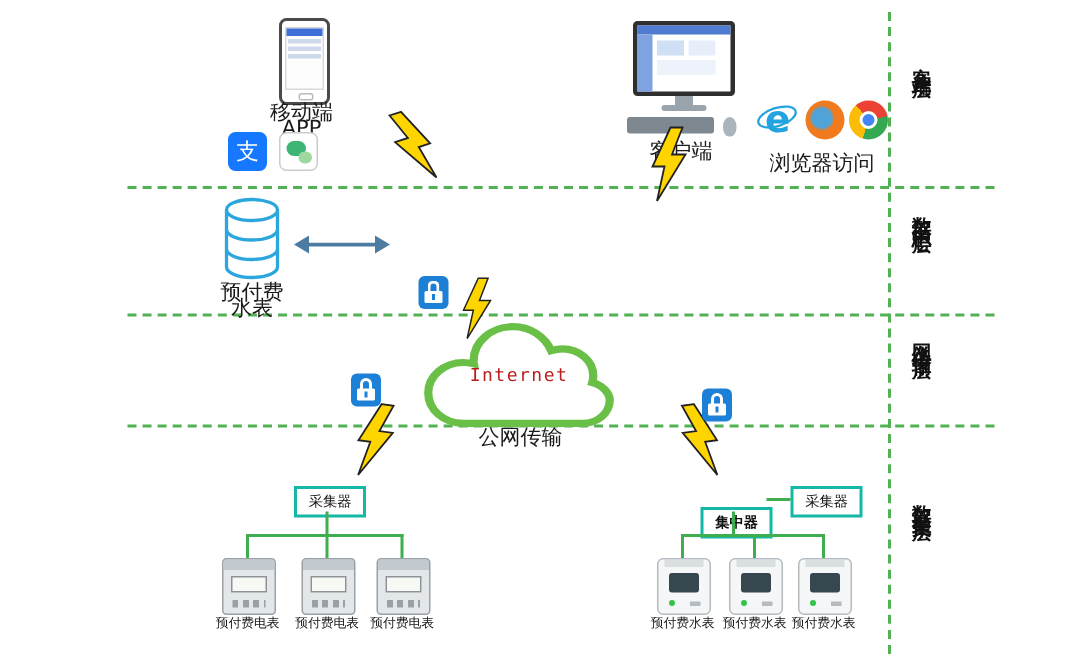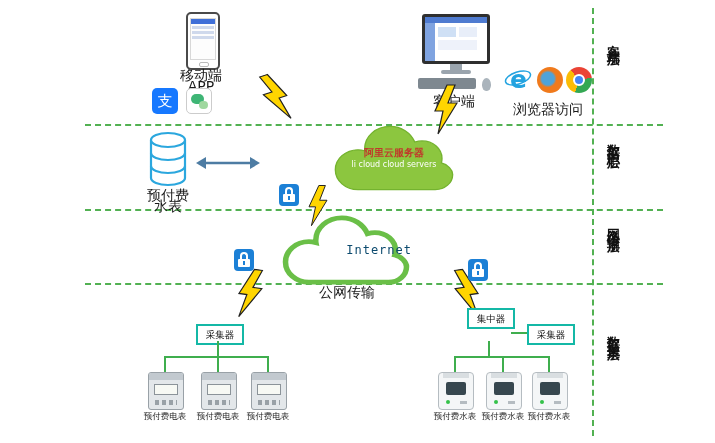--- a/index.html
+++ b/index.html
@@ -49,21 +49,21 @@
            border:2px solid #fff;border-radius:50%;box-sizing:border-box;}
   
   .lock{position:absolute;width:20px;height:22px;background:#1c80d6;border-radius:4px;}
   .lock-shackle{position:absolute;left:6px;top:3px;width:8px;height:8px;border:2px solid #fff;
                 border-bottom:none;border-radius:4px 4px 0 0;box-sizing:border-box;}
   .lock-body{position:absolute;left:4px;top:10px;width:12px;height:8px;background:#fff;border-radius:1px;}
   .lock-key{position:absolute;left:9px;top:12px;width:2px;height:4px;background:#1c80d6;}
   
   .cloud-t1{position:absolute;left:0;right:0;top:22px;text-align:center;font-size:10px;font-weight:bold;color:#c0392b;}
   .cloud-t2{position:absolute;left:0;right:0;top:36px;text-align:center;font-size:8px;color:#fff;}
-  .inet-t{position:absolute;left:0;right:0;top:30px;text-align:right;font-size:12px;color:#0c4a6e;
+  .inet-t{position:absolute;left:0;right:0;top:30px;text-align:center;font-size:12px;color:#b91c1c;
           letter-spacing:1px;font-family:"DejaVu Sans Mono",monospace;}
   
   .nbox{position:absolute;width:44px;height:17px;background:#fff;border:2px solid #14b8a6;
         font-size:9.5px;line-height:17px;text-align:center;color:#111;}
   
   .gline{position:absolute;background:#3fae4e;}
   
   .meter-e{position:absolute;width:34px;height:36px;background:#e3e7ea;border:1px solid #99a1a7;border-radius:3px;}
   .me-top{position:absolute;left:0;top:0;right:0;height:7px;background:#c2c9cf;border-radius:2px 2px 0 0;}
   .me-screen{position:absolute;left:5px;top:11px;width:22px;height:9px;background:#f7f9f4;border:1px solid #8b9399;}
@@ -158,27 +158,20 @@
     <ellipse cx="21" cy="9" rx="17" ry="7" fill="#fff" stroke="#2ba7de" stroke-width="2.2"></ellipse>
   </svg>
   <div class="lbl" style="left:141px;top:190px;width:54px;">预付费水表</div>
 
   <svg class="abs" style="left:196px;top:155px;" width="64" height="16" viewBox="0 0 64 16">
     <line x1="10" y1="8" x2="54" y2="8" stroke="#4d7ca3" stroke-width="2.5"></line>
     <polygon points="10,2 0,8 10,14" fill="#4d7ca3"></polygon>
     <polygon points="54,2 64,8 54,14" fill="#4d7ca3"></polygon>
   </svg>
 
-  <div class="abs" style="left:330px;top:124px;width:128px;height:68px;">
-    <svg width="128" height="68" viewBox="10 2 96 58" preserveAspectRatio="none">
-      <path d="M93.5,35.2c0.3-1.2,0.5-2.5,0.5-3.8c0-8.3-6.7-15-15-15c-1.9,0-3.7,0.4-5.4,1C70.6,9.5,63.5,4,55,4c-10.5,0-19,8.5-19,19c0,0.6,0,1.2,0.1,1.8C34.4,24.3,32.7,24,31,24c-9.4,0-17,7.6-17,17c0,9.4,7.6,17,17,17h58c7.2,0,13-5.8,13-13C102,41.1,98.4,36.6,93.5,35.2z" fill="#8cc63f" stroke="#74b32f" stroke-width="1"></path>
-    </svg>
-    <div class="cloud-t1">阿里云服务器</div>
-    <div class="cloud-t2">li cloud  cloud servers</div>
-  </div>
 
   <div class="lock" style="left:279px;top:184px;">
     <div class="lock-shackle"></div>
       <div class="lock-body"></div>
       <div class="lock-key"></div>
   </div>
   <div class="lock" style="left:234px;top:249px;">
     <div class="lock-shackle"></div>
       <div class="lock-body"></div>
       <div class="lock-key"></div>
@@ -191,21 +184,21 @@
 
   <div class="abs" style="left:280px;top:213px;width:132px;height:74px;">
     <svg width="132" height="74" viewBox="10 0 96 62" preserveAspectRatio="none">
       <path d="M93.5,35.2c0.3-1.2,0.5-2.5,0.5-3.8c0-8.3-6.7-15-15-15c-1.9,0-3.7,0.4-5.4,1C70.6,9.5,63.5,4,55,4c-10.5,0-19,8.5-19,19c0,0.6,0,1.2,0.1,1.8C34.4,24.3,32.7,24,31,24c-9.4,0-17,7.6-17,17c0,9.4,7.6,17,17,17h58c7.2,0,13-5.8,13-13C102,41.1,98.4,36.6,93.5,35.2z" fill="#ffffff" stroke="#6abf47" stroke-width="4"></path>
     </svg>
     <div class="inet-t">Internet</div>
   </div>
   <div class="lbl" style="left:314px;top:287px;width:66px;background:#fff;text-align:center;">公网传输</div>
 
   <div class="nbox" style="left:196px;top:324px;">采集器</div>
-  <div class="nbox" style="left:467px;top:308px;">集中器</div>
+  <div class="nbox" style="left:467px;top:338px;font-weight:bold;">集中器</div>
   <div class="nbox" style="left:527px;top:324px;">采集器</div>
 
   <div class="gline" style="left:217px;top:341px;width:2px;height:15px;"></div>
   <div class="gline" style="left:164px;top:356px;width:105px;height:2px;"></div>
   <div class="gline" style="left:164px;top:356px;width:2px;height:16px;"></div>
   <div class="gline" style="left:217px;top:356px;width:2px;height:16px;"></div>
   <div class="gline" style="left:267px;top:356px;width:2px;height:16px;"></div>
 
   <div class="gline" style="left:511px;top:332px;width:16px;height:2px;"></div>
   <div class="gline" style="left:488px;top:341px;width:2px;height:15px;"></div>

